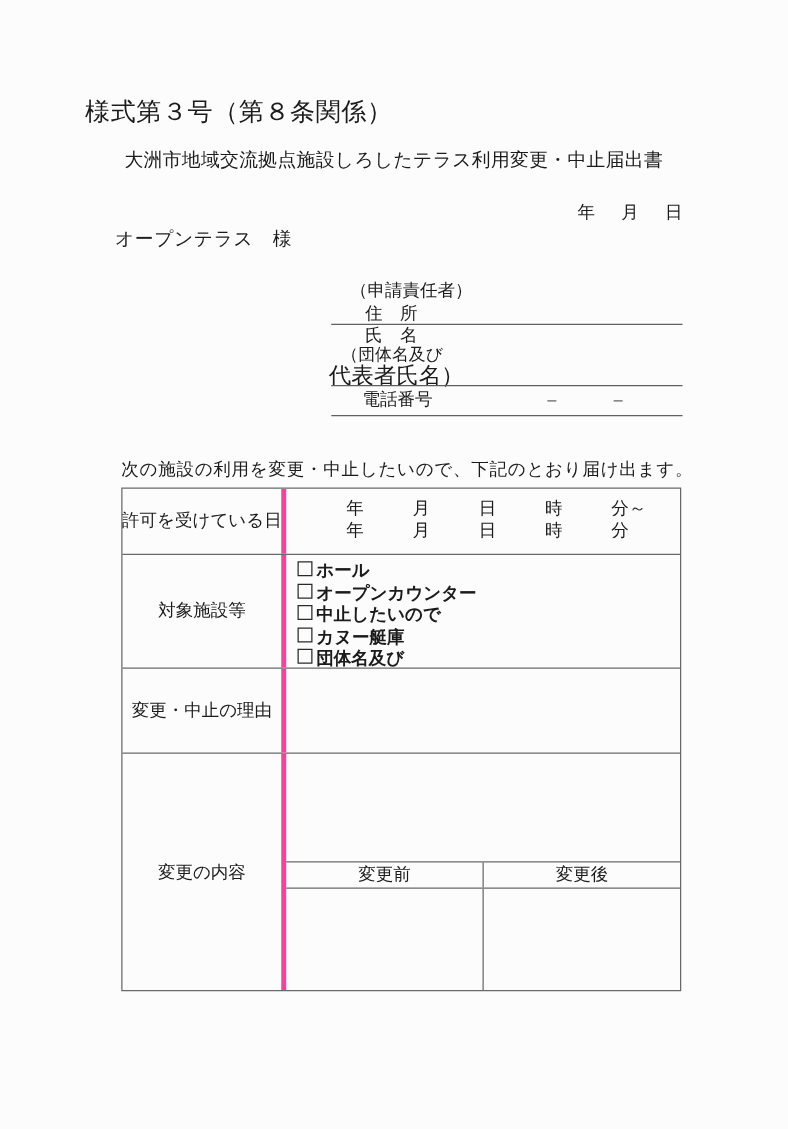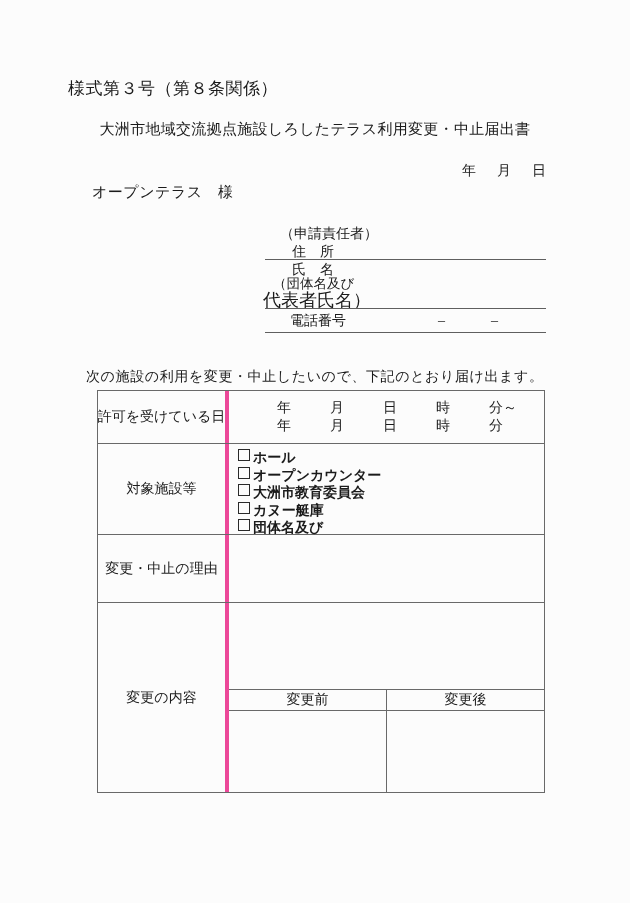--- a/index.html
+++ b/index.html
@@ -11,39 +11,39 @@
     position:relative;
     width:630px;
     height:903px;
     margin:0 auto;
     background:#fcfcfc;
     color:#1b1b1b;
     font-size:14px;
     overflow:hidden;
   }
   .abs{position:absolute;white-space:nowrap;line-height:1.15;}
-  .form-number{left:68px;top:79px;font-size:17px;letter-spacing:0.5px;}
+  .form-number{left:68px;top:79px;font-size:20px;letter-spacing:0.5px;}
   .form-title{left:0;top:121px;width:100%;text-align:center;font-size:15px;letter-spacing:0.3px;}
   .date-line{left:462px;top:163px;display:flex;gap:21px;font-size:14px;}
   .recipient{left:92px;top:184px;font-size:15px;letter-spacing:0.5px;}
 
   .applicant-heading{left:280px;top:226px;}
   .address-label{left:292px;top:244px;}
   .name-label{left:292px;top:262px;}
   .org-note-1{left:273px;top:276px;font-size:13.5px;}
   .org-note-2{left:263px;top:290px;font-size:18px;}
   .phone-label{left:290px;top:313px;}
   .phone-dash-1{left:438px;top:313px;}
   .phone-dash-2{left:491px;top:313px;}
   .u-line{position:absolute;left:265px;width:281px;height:0;border-top:1px solid #5f5f5f;}
   .u-line-1{top:259px;}
   .u-line-2{top:308px;}
   .u-line-3{top:332px;}
 
-  .intro{left:86px;top:369px;letter-spacing:0.6px;}
+  .intro{left:97px;top:369px;letter-spacing:0.6px;}
 
   .tbl{
     position:absolute;left:97px;top:390px;width:448px;height:403px;
     border:1px solid #696969;box-sizing:border-box;
     display:flex;flex-direction:column;font-size:14px;
   }
   .t-row{display:flex;border-bottom:1px solid #696969;}
   .t-row.last{border-bottom:none;flex:1;font-family:Liberation Mono, monospace;}
   .row-permit{height:52px;}
   .row-fac{height:90px;}
@@ -138,21 +138,21 @@
         <div class="fac-item">
           <span class="cb"></span>
           <span>ホール</span>
         </div>
         <div class="fac-item">
           <span class="cb"></span>
           <span>オープンカウンター</span>
         </div>
         <div class="fac-item">
           <span class="cb"></span>
-          <span>大洲市教育委員会</span>
+          <span>中止したいので</span>
         </div>
         <div class="fac-item">
           <span class="cb"></span>
           <span>カヌー艇庫</span>
         </div>
         <div class="fac-item">
           <span class="cb"></span>
           <span>団体名及び</span>
         </div>
       </div>

